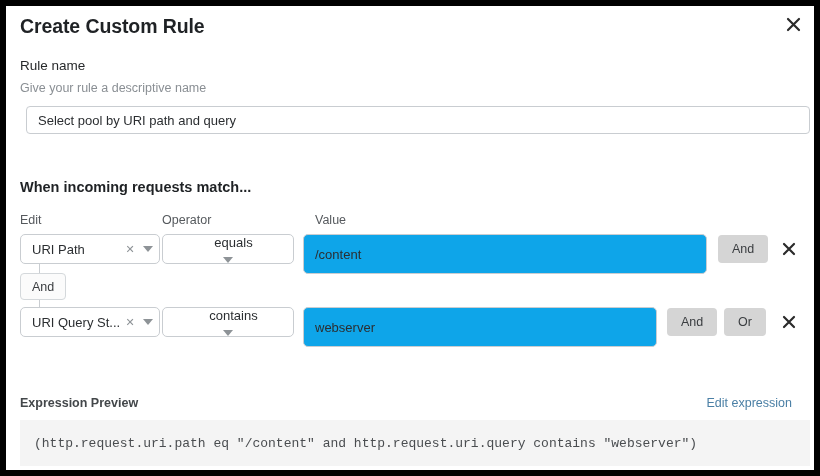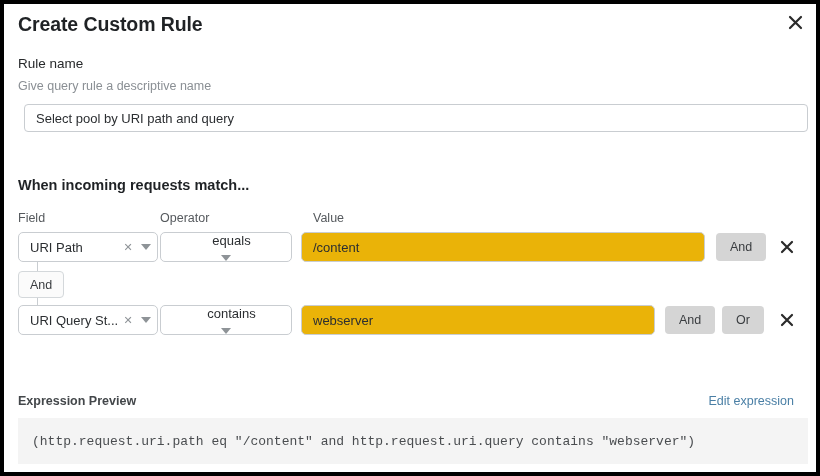--- a/index.html
+++ b/index.html
@@ -11,21 +11,21 @@
     font-family: "Liberation Sans", sans-serif;
     color: #1f2225;
     -webkit-font-smoothing: antialiased;
   }
   #dialog {
     position: relative;
     width: 820px;
     height: 476px;
     box-sizing: border-box;
     background: #ffffff;
-    border: 4px solid #000000;
+    border: 6px solid #000000;
     overflow: hidden;
     padding-left: 40px;
   }
 
   
   .dlg-title {
     position: absolute;
     left: 14px;
     top: 9px;
     font-size: 19.5px;
@@ -161,22 +161,22 @@
     border-top: 6px solid #8e9397;
   }
 
   .sel-field    { left: 14px;  width: 140px; }
   .sel-operator { left: 156px; width: 132px; flex-direction: column; }
 
   .val-input {
     position: absolute;
     top: 0;
     box-sizing: border-box;
-    height: 30px;
-    background: #eab308;
+    height: 40px;
+    background: #0ea5e9;
     border: 1px solid #c9cdd1;
     border-radius: 5px;
     font-family: "Liberation Sans", sans-serif;
     font-size: 13px;
     color: #2b2e31;
     padding: 0 11px;
     outline: none;
   }
   #val-1 { left: 297px; width: 404px; }
   #val-2 { left: 297px; width: 354px; }
@@ -290,26 +290,26 @@
 
   <div class="dlg-title">Create Custom Rule</div>
 
   <div class="close-btn">
     <svg width="15" height="15" viewBox="0 0 15 15" aria-hidden="true">
       <path d="M2 2 L13 13 M13 2 L2 13" stroke="#2b2b2b" stroke-width="2.2" stroke-linecap="round"></path>
     </svg>
   </div>
 
   <div class="section-label" id="lbl-rule-name">Rule name</div>
-  <div class="section-help" id="help-rule-name">Give query rule a descriptive name</div>
+  <div class="section-help" id="help-rule-name">Give your rule a descriptive name</div>
   <input class="text-input" id="input-rule-name" type="text" value="Select pool by URI path and query" style="">
 
   <div id="heading-match">When incoming requests match...</div>
 
-  <div class="col-label" id="col-field">Field</div>
+  <div class="col-label" id="col-field">Edit</div>
   <div class="col-label" id="col-operator">Operator</div>
   <div class="col-label" id="col-value">Value</div>
 
   <div class="cond-row" id="row-1">
 
     <div class="select-box sel-field">
       <span class="sel-text">URI Path</span>
       <span class="clear-x">✕</span>
       <span class="caret">
           <i></i>

